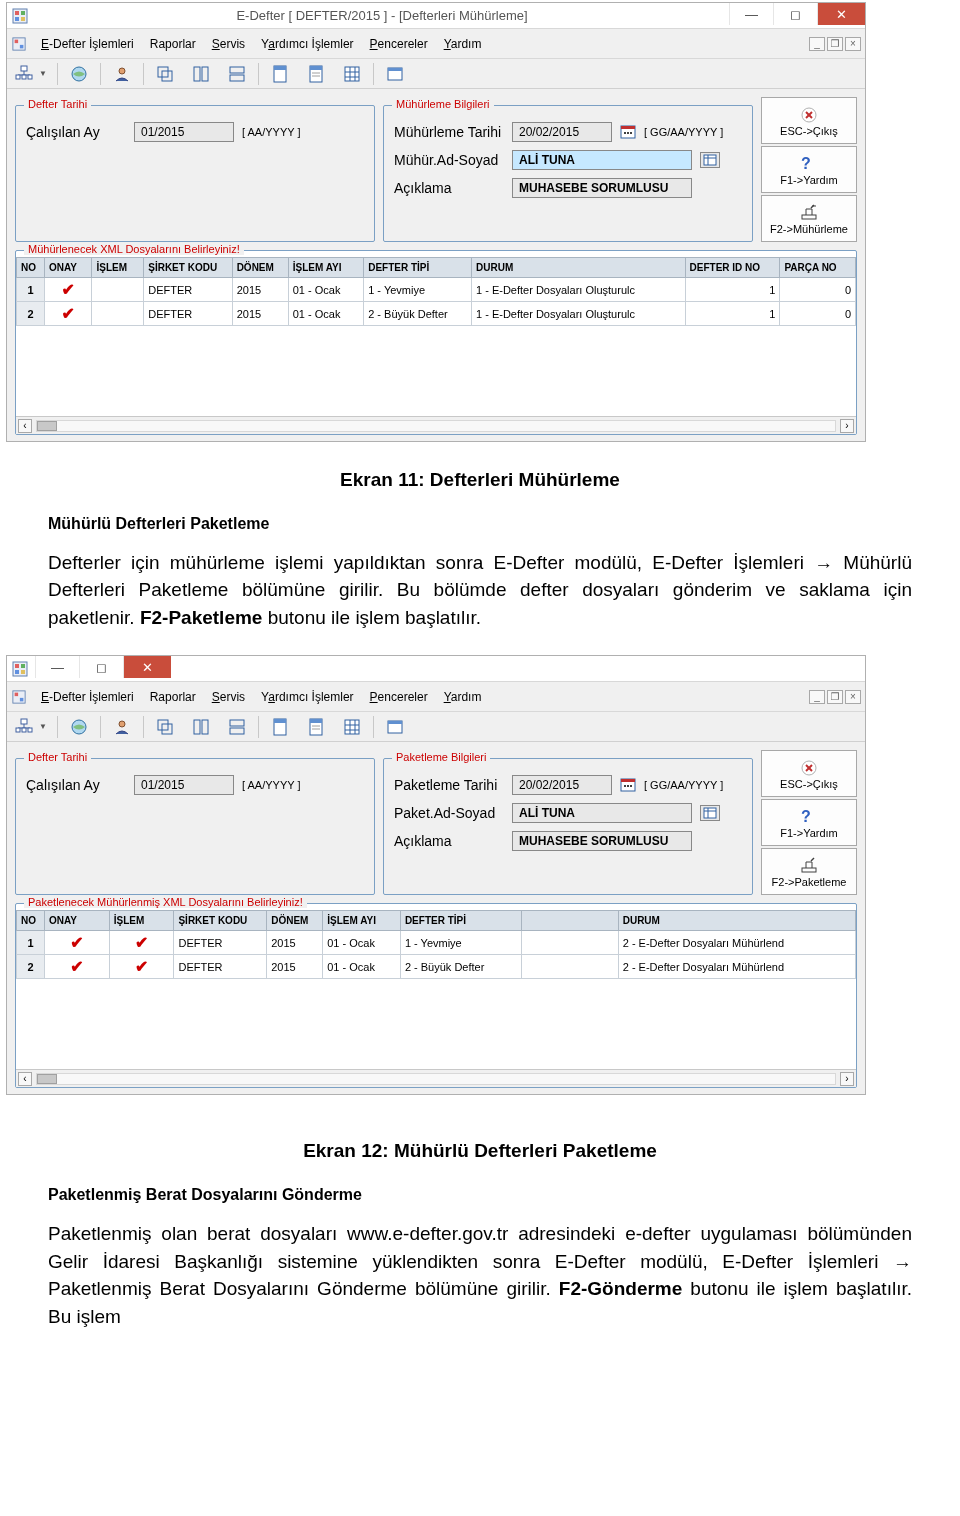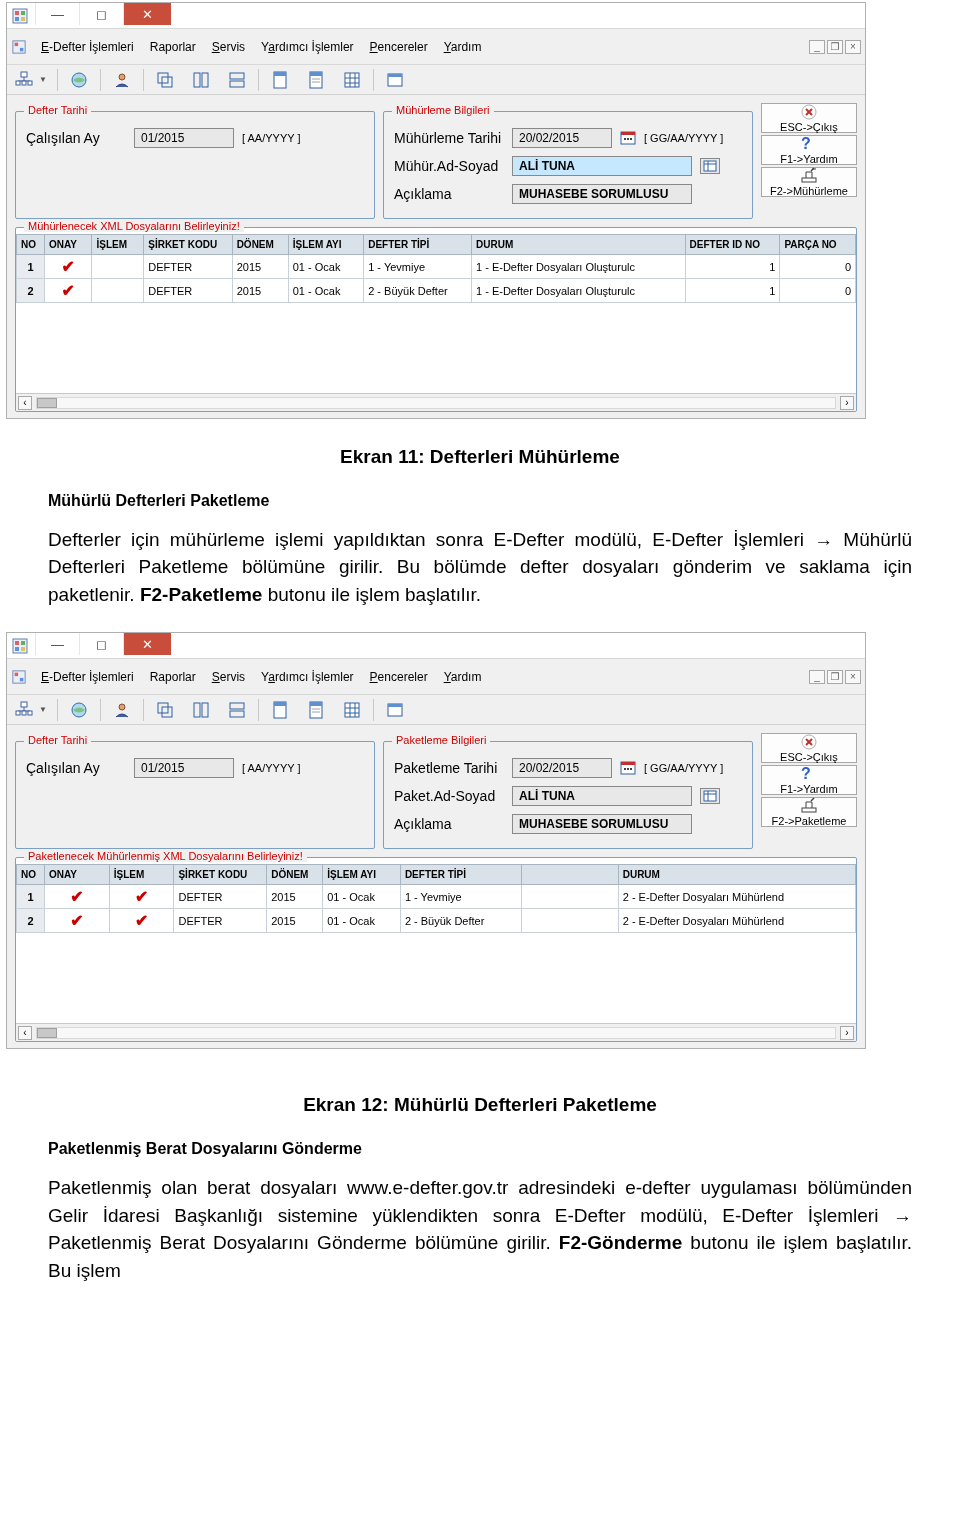--- a/index.html
+++ b/index.html
@@ -14,21 +14,21 @@
 
   
   .app-window { width: 860px; margin: 2px 0 0 6px; border: 1px solid #b0b0b0; background: #f0f0f0; position: relative; }
   .titlebar { height: 26px; background: #fff; border-bottom: 1px solid #d8d8d8; display: flex; align-items: center; }
   .titlebar .app-icon { width: 18px; height: 18px; margin: 0 6px 0 4px; display:flex; align-items:center; justify-content:center; }
   .titlebar .title { flex: 1; text-align: center; font-size: 13px; color: #555; }
   .win-controls { display:flex; height:100%; }
   .win-btn { width: 44px; height: 22px; display:flex; align-items:center; justify-content:center; border-left:1px solid #e6e6e6; font-size:13px; color:#444; }
   .win-btn.close { background:#c94d3b; color:#fff; width:48px; }
 
-  .menubar { height: 36px; background:#f0f0f0; border-bottom:1px solid #d8d8d8; display:flex; align-items:center; padding:0 4px; font-size:12px; }
+  .menubar { height: 30px; background:#f0f0f0; border-bottom:1px solid #d8d8d8; display:flex; align-items:center; padding:0 4px; font-size:12px; }
   .menubar .micon { width:16px; height:16px; margin-right:6px; display:flex; align-items:center; justify-content:center; }
   .menubar .mitem { padding: 2px 8px; }
   .menubar .mitem u { text-decoration: underline; }
   .menubar .mdi-controls { margin-left:auto; display:flex; gap:2px; }
   .menubar .mdi-controls .mdi-btn { width:16px; height:14px; border:1px solid #a8a8a8; background:#f8f8f8; display:flex; align-items:center; justify-content:center; font-size:10px; color:#666; }
 
   .toolbar { height: 30px; background:#f0f0f0; border-bottom:1px solid #d0d0d0; display:flex; align-items:center; padding:0 6px; gap:14px; }
   .toolbar .tb-icon { width:22px; height:22px; display:flex; align-items:center; justify-content:center; }
   .toolbar .sep { width:1px; height:22px; background:#c8c8c8; margin:0 -4px; }
 
@@ -45,21 +45,21 @@
   .form-row .val.highlight { background:#c6e8ff; }
   .form-row .val.wider { min-width: 180px; }
   .form-row .hint { font-size: 11px; color:#000; }
   .form-row .calico { width:16px; height:16px; }
   .form-row .helpico { width:20px; height:16px; border:1px solid #888; background:#e8e8e8; display:flex; align-items:center; justify-content:center; }
 
   .fs-defter { flex: 0 0 360px; }
   .fs-muhur { flex: 1; }
 
   .side-btns { display:flex; flex-direction:column; gap:2px; margin-top:0; width:96px; }
-  .side-btn { border:1px solid #a8a8a8; background:#fdfdfd; height:30px; display:flex; flex-direction:column; align-items:center; justify-content:center; font-size:11px; cursor:default; }
+  .side-btn { border:1px solid #a8a8a8; background:#fdfdfd; height:47px; display:flex; flex-direction:column; align-items:center; justify-content:center; font-size:11px; cursor:default; }
   .side-btn .ic { height:20px; display:flex; align-items:center; justify-content:center; }
 
   .grid-wrap { margin-top:8px; border:1px solid #7ba0c4; border-radius:2px; position:relative; padding-top:6px; background:#fff; }
   .grid-wrap .legend { position:absolute; top:-8px; left:8px; background:#f0f0f0; padding:0 4px; font-size:11px; color:#c00; }
   .grid-table { width:100%; border-collapse:collapse; table-layout:fixed; }
   .grid-table th { background:#d9e1e9; border:1px solid #a8b4c0; font-size:10px; font-weight:bold; padding:3px 4px; text-align:left; height:20px; overflow:hidden; white-space:nowrap; }
   .grid-table td { border:1px solid #c8d0d8; font-size:11px; padding:2px 4px; height:20px; overflow:hidden; white-space:nowrap; text-overflow:ellipsis; background:#fff; }
   .grid-table td.rownum { background:#e8ecf0; font-weight:bold; text-align:center; }
   .grid-table .check { color:#c00; font-size:16px; font-weight:bold; text-align:center; }
   .grid-pad { height: 90px; background:#fff; }
@@ -79,20 +79,21 @@
   <div class="titlebar">
     <span class="app-icon">
       <svg width="16" height="16" viewBox="0 0 16 16">
           <rect x="1" y="1" width="14" height="14" fill="#eaeef6" stroke="#6080b0"></rect>
           <rect x="3" y="3" width="4" height="4" fill="#e06060"></rect>
           <rect x="9" y="3" width="4" height="4" fill="#60b060"></rect>
           <rect x="3" y="9" width="4" height="4" fill="#6090e0"></rect>
           <rect x="9" y="9" width="4" height="4" fill="#e0c060"></rect>
         </svg>
     </span>
+    <span class="title">E-Defter [ DEFTER/2015 ]  -  [Defterleri Mühürleme]</span>
     <div class="win-controls">
       <div class="win-btn">—</div>
       <div class="win-btn">◻</div>
       <div class="win-btn close">✕</div>
     </div>
   </div>
 
   <div class="menubar">
     <span class="micon">
       <svg width="14" height="14" viewBox="0 0 16 16">

